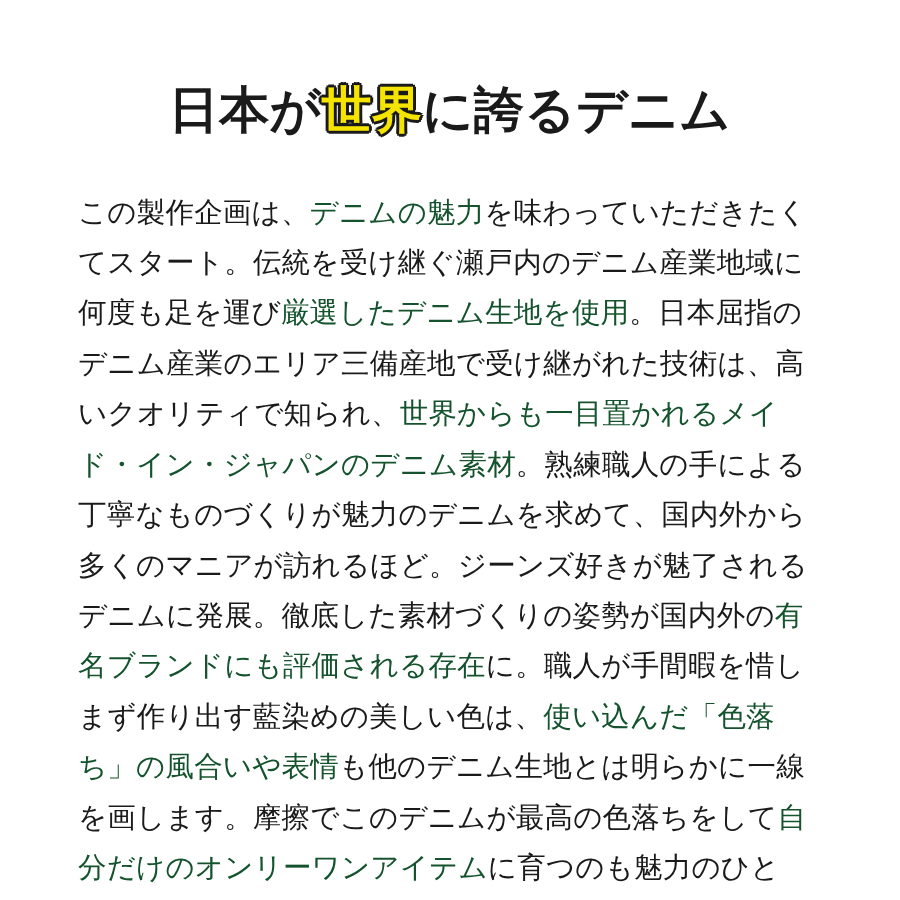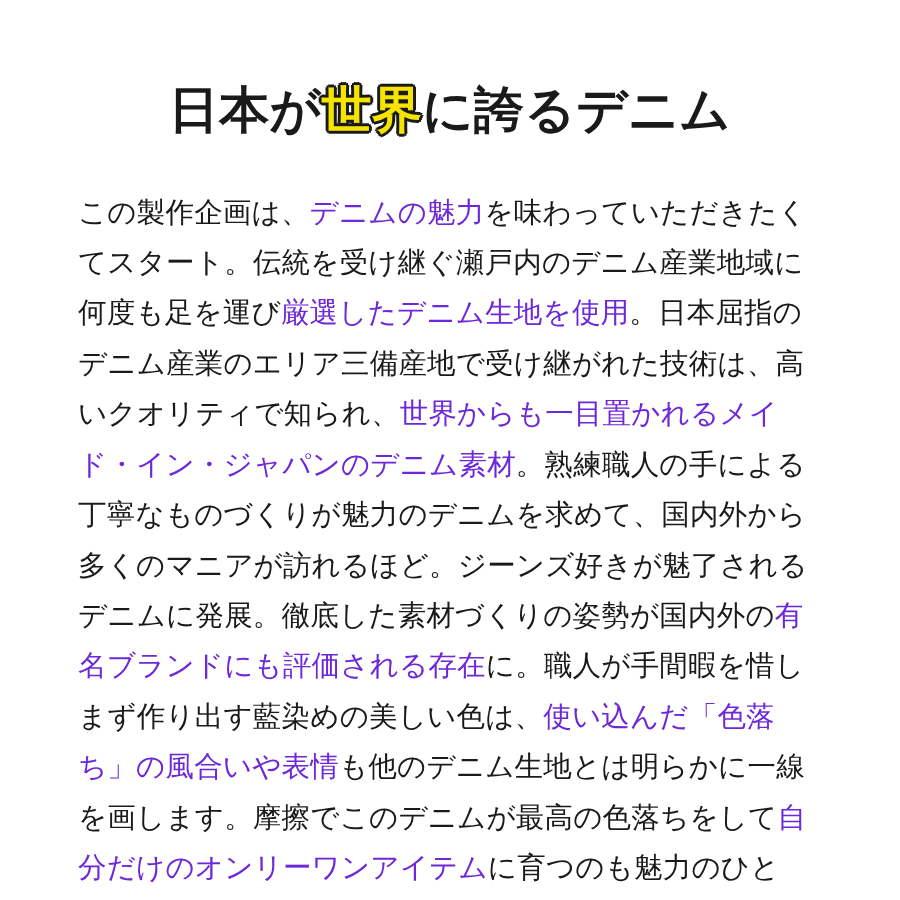--- a/index.html
+++ b/index.html
@@ -52,21 +52,21 @@
     left: 78px;
     width: 748px;
     font-size: 28.5px;
     line-height: 1.77;
     color: #1a1a1a;
     font-weight: 500;
     text-align: left;
     letter-spacing: 0.2px;
   }
   .body-copy .em {
-    color: #6d28d9;
+    color: #14532d;
   }
   .body-copy .seg {
     white-space: normal;
   }
 </style>
 </head>
 <body>
 
 <div class="page">
 

